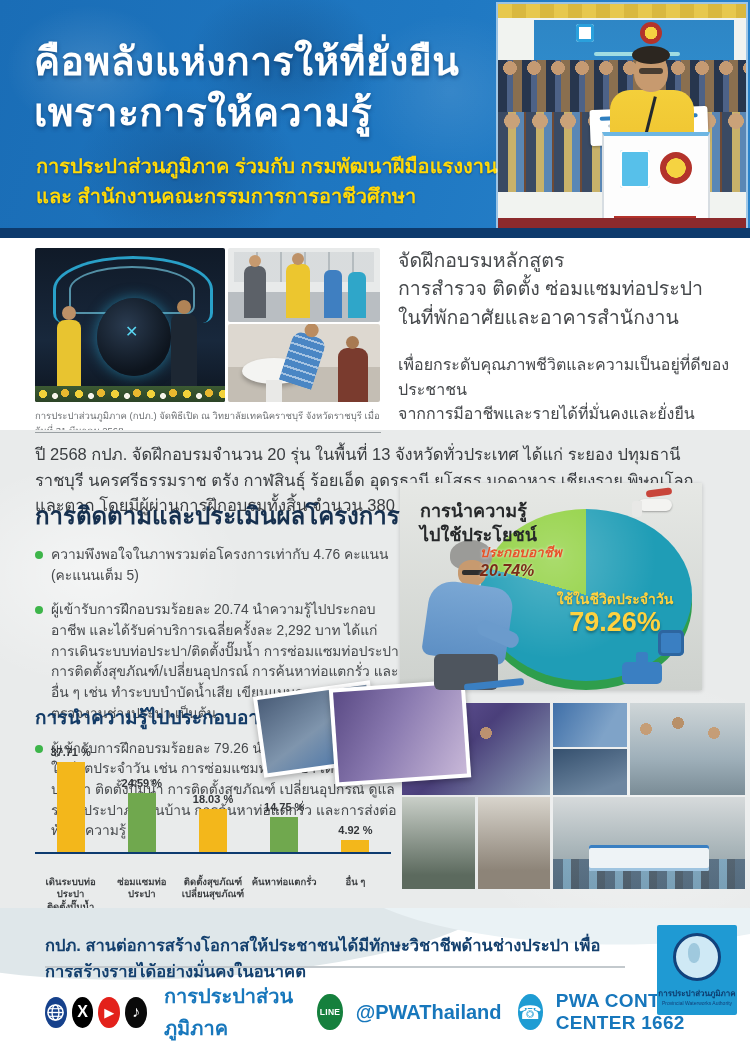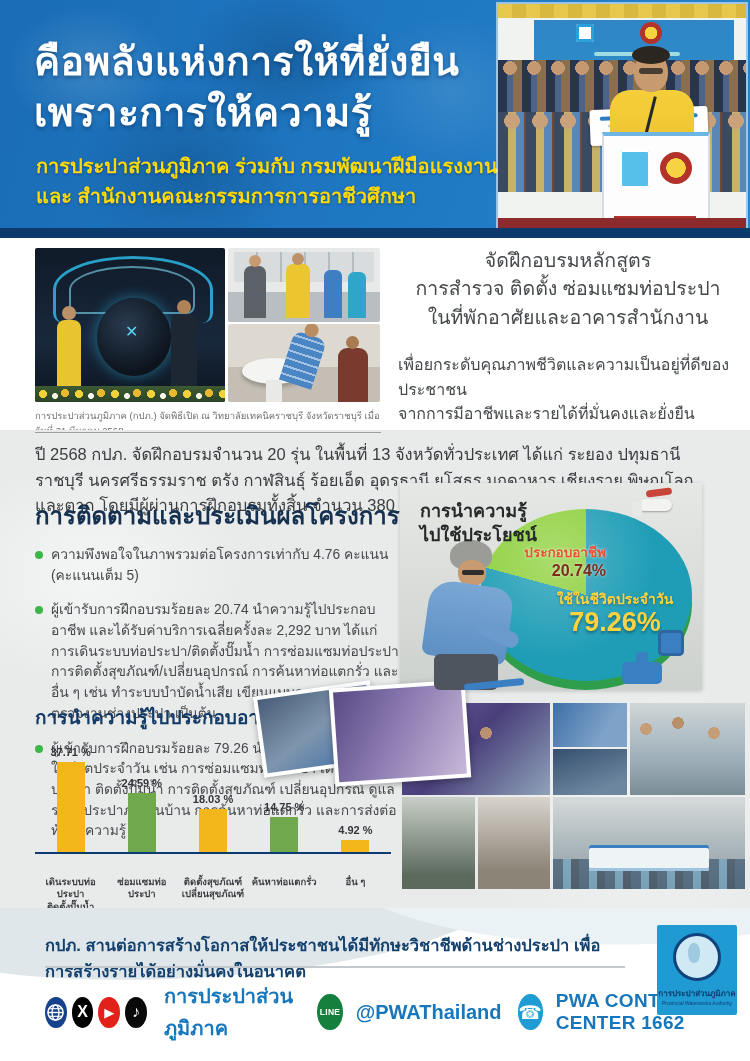--- a/index.html
+++ b/index.html
@@ -99,21 +99,21 @@
   .ph-c{left:228px;top:86px;width:152px;height:78px;background:linear-gradient(180deg,#ddd8d0 55%,#c4beb4 55%);}
   .ph-c .sink{position:absolute;left:14px;top:34px;width:64px;height:26px;border-radius:50%;background:#f4f4f2;box-shadow:0 3px 4px rgba(0,0,0,.25);}
   .ph-c .sink:after{content:"";position:absolute;left:24px;top:22px;width:16px;height:22px;background:#e9e9e7;}
   .ph-c .w1{position:absolute;left:58px;top:10px;width:34px;height:52px;border-radius:10px 10px 0 0;background:#4a86c4;transform:rotate(18deg);
         background-image:repeating-linear-gradient(0deg,transparent 0 6px,rgba(255,255,255,.5) 6px 8px);}
   .ph-c .w1:before{content:"";position:absolute;left:9px;top:-12px;width:14px;height:14px;border-radius:50%;background:#ba8c60;}
   .ph-c .w2{position:absolute;right:12px;top:24px;width:30px;height:54px;border-radius:9px 9px 0 0;background:#7a3b2e;}
   .ph-c .w2:before{content:"";position:absolute;left:8px;top:-12px;width:13px;height:13px;border-radius:50%;background:#a87a52;}
   .intro-caption{position:absolute;left:35px;top:170px;width:348px;font-size:9.5px;color:#6c6f72;}
   .intro-text{position:absolute;left:398px;top:8px;width:340px;color:#3c3f42;}
-  .course{ text-align:center;font-size:19.5px;line-height:1.45;font-weight:500;color:#46494c;}
+  .course{ font-size:19.5px;line-height:1.45;font-weight:500;color:#46494c;}
   .under-line{margin-top:16px;text-align:center;font-size:19px;color:#3c3f42;}
   .under-line b{font-size:20px;color:#1d1f21;}
   .purpose{margin-top:22px;font-size:16px;line-height:1.55;color:#46494c;}
 
   
   .gray{position:absolute;left:0;top:430px;width:750px;height:478px;background:#e9ebeb;overflow:hidden;
         background-image:radial-gradient(220px 160px at 12% 30%,rgba(255,255,255,.5),transparent 70%),
                          radial-gradient(260px 200px at 85% 80%,rgba(255,255,255,.4),transparent 70%);}
   .gray .top-rule{position:absolute;left:35px;top:2px;width:346px;height:1px;background:#9aa0a3;}
   .summary{position:absolute;left:35px;top:12px;width:692px;margin:0;font-size:16.5px;line-height:1.55;color:#3a3d40;}
@@ -124,21 +124,21 @@
   .eval-left li:before{content:"";position:absolute;left:0;top:6px;width:8px;height:8px;border-radius:50%;background:#3db54a;}
 
   
   .pie-card{position:absolute;left:400px;top:53px;width:302px;height:207px;
         background:linear-gradient(180deg,#e6e8e5,#cdd1cd);box-shadow:0 1px 4px rgba(0,0,0,.18);overflow:hidden;}
   .pie-heading{position:absolute;left:20px;top:16px;font-size:18px;font-weight:bold;color:#26282a;line-height:1.35;z-index:5;}
   .pie-rim{position:absolute;left:80px;top:26px;width:212px;height:172px;border-radius:50%;background:#2f9e4c;transform:translateY(9px);}
   .pie{position:absolute;left:80px;top:26px;width:212px;height:172px;border-radius:50%;}
   .pie-gloss{position:absolute;left:80px;top:26px;width:212px;height:172px;border-radius:50%;
         background:radial-gradient(circle at 35% 28%,rgba(255,255,255,.25),transparent 55%);}
-  .pie-lab-career{position:absolute;left:96px;top:62px;width:110px;text-align:right;z-index:6;line-height:1.2;}
+  .pie-lab-career{position:absolute;left:80px;top:62px;width:110px;text-align:left;z-index:6;line-height:1.2;font-style:italic;}
   .pie-lab-career .t{font-size:13.5px;font-weight:bold;color:#e8542a;text-shadow:0 0 3px rgba(255,255,255,.9);}
   .pie-lab-career .v{font-size:16px;font-weight:bold;color:#7c2c18;text-shadow:0 0 3px rgba(255,255,255,.7);}
   .pie-lab-daily{position:absolute;left:140px;top:108px;width:150px;text-align:center;z-index:6;line-height:1.15;}
   .pie-lab-daily .t{font-size:14px;font-weight:bold;color:#ffd23f;text-shadow:0 1px 2px rgba(0,60,70,.5);}
   .pie-lab-daily .v{font-size:27px;font-weight:bold;color:#ffd23f;text-shadow:0 2px 3px rgba(0,60,70,.55);}
   .faucet{position:absolute;left:228px;top:6px;width:52px;height:26px;z-index:7;}
   .faucet .body{position:absolute;left:10px;top:10px;width:34px;height:12px;background:#f3f3f1;border-radius:6px;box-shadow:0 1px 2px rgba(0,0,0,.3);}
   .faucet .spout{position:absolute;left:4px;top:12px;width:10px;height:16px;background:#e8e8e6;border-radius:3px 0 4px 4px;}
   .faucet .handle{position:absolute;left:18px;top:0px;width:26px;height:7px;background:#c8453a;border-radius:4px;transform:rotate(-8deg);}
   .fit1{position:absolute;right:18px;bottom:34px;width:26px;height:26px;background:#3a7fc2;border-radius:5px;z-index:7;

